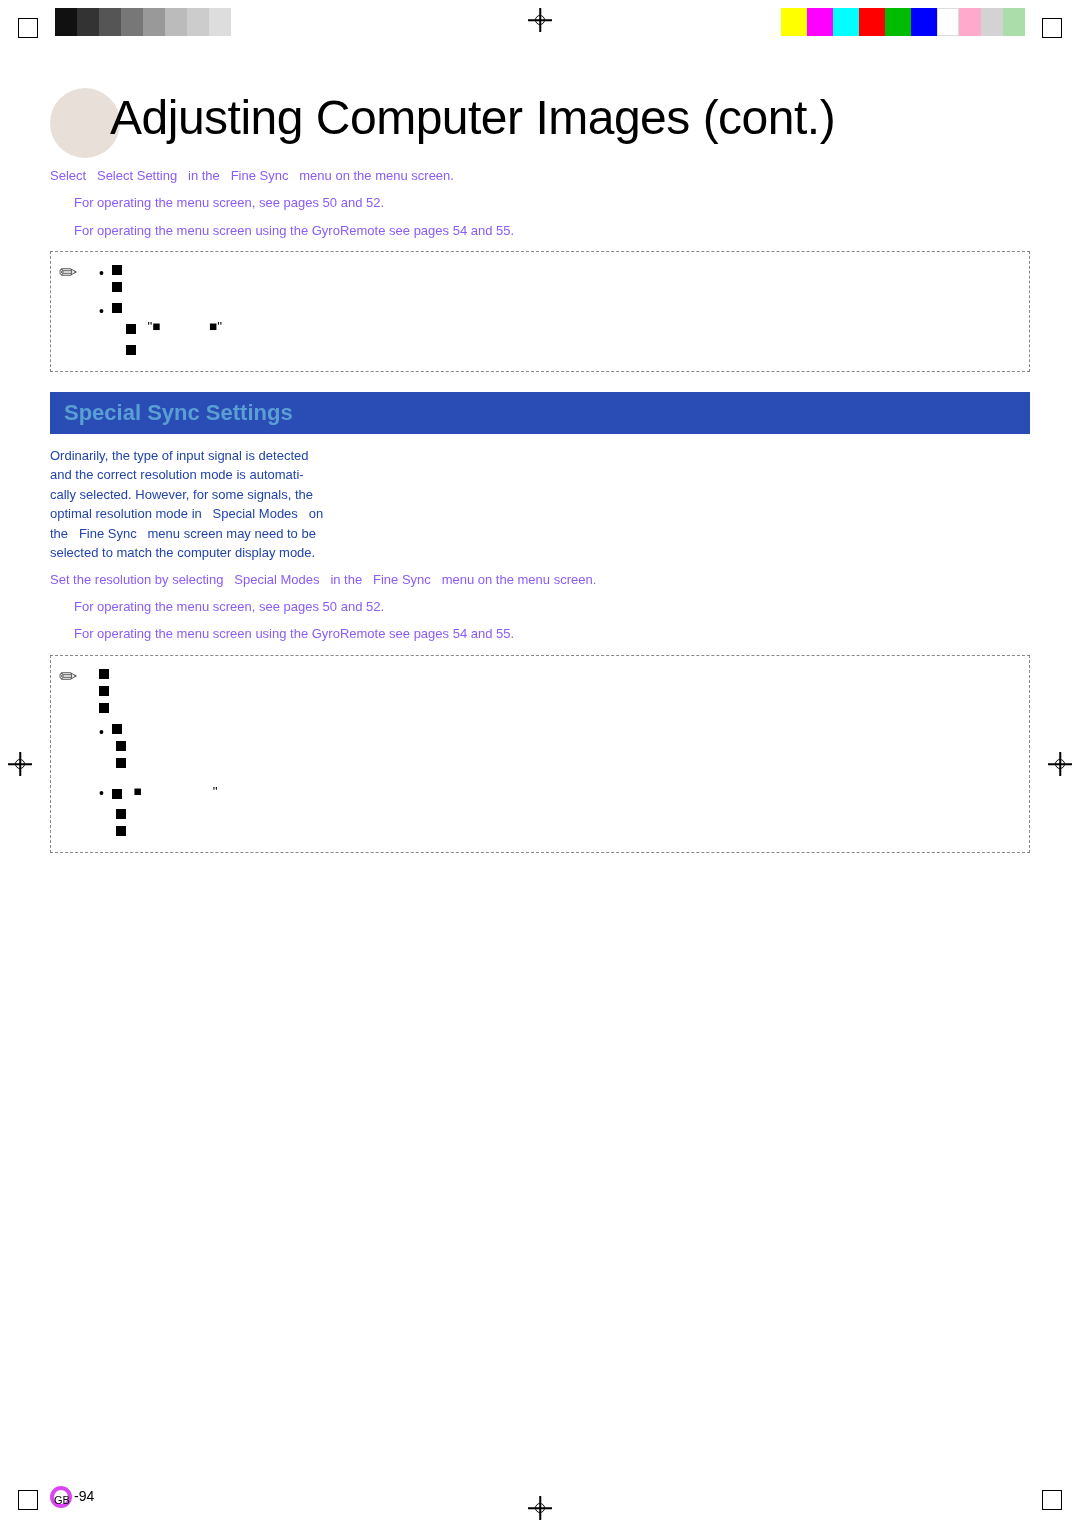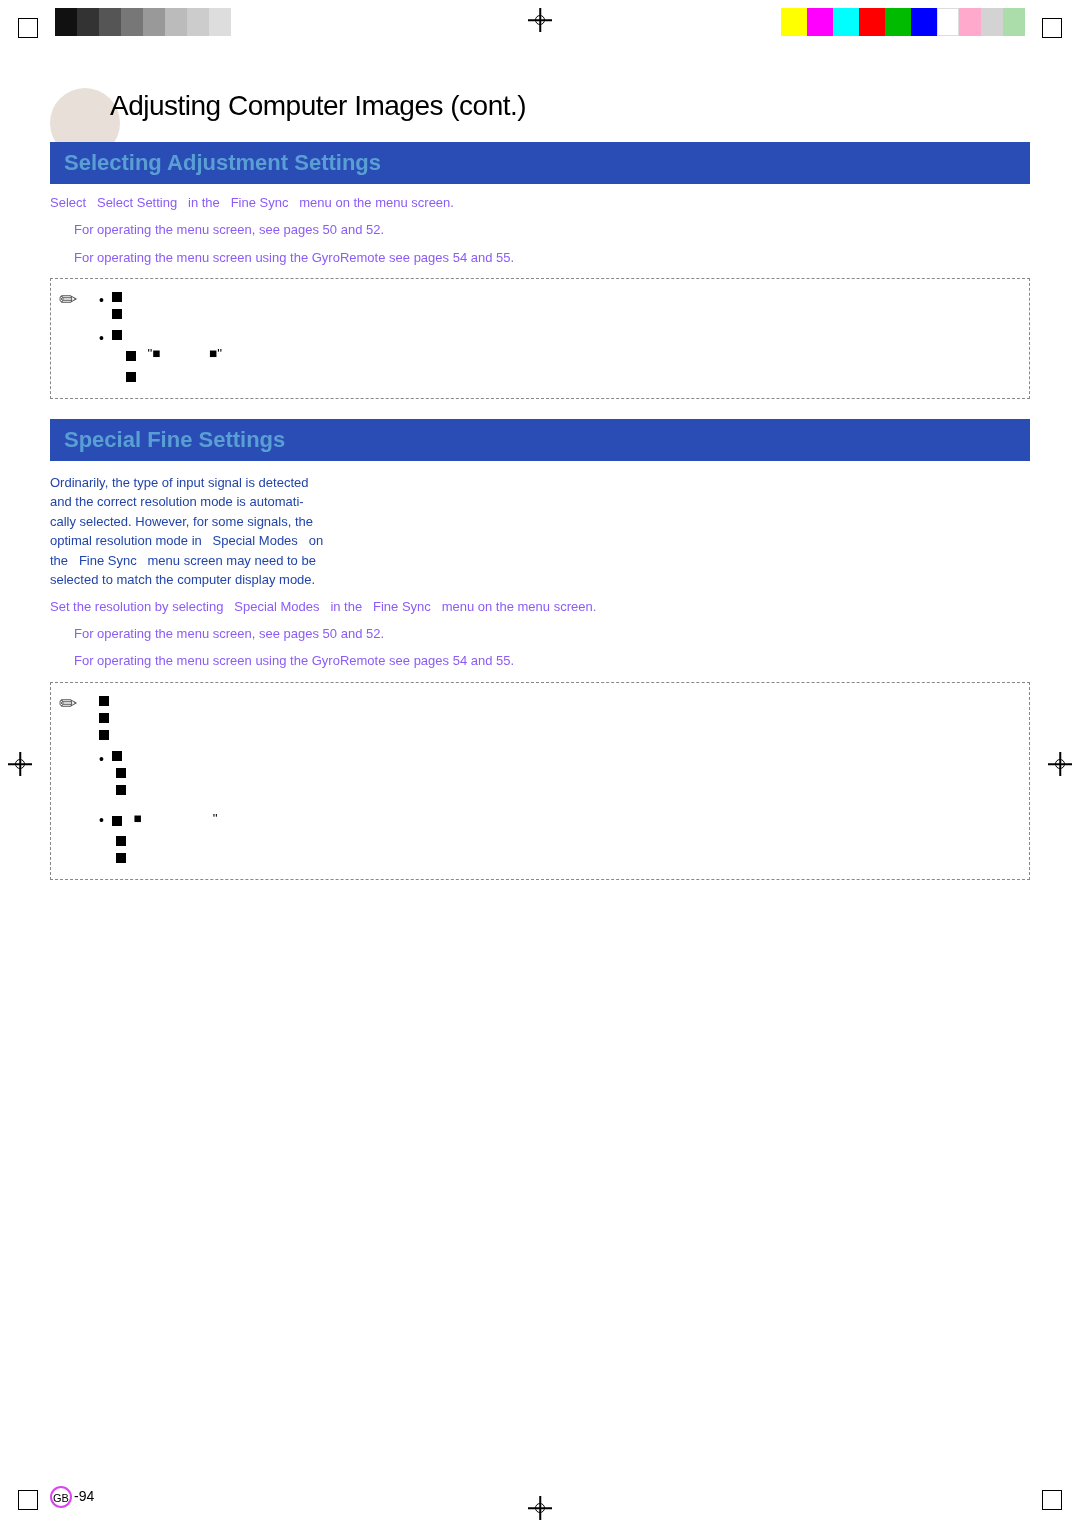--- a/index.html
+++ b/index.html
@@ -71,21 +71,21 @@
     .page-content {
       position: absolute;
       top: 60px;
       left: 50px;
       right: 50px;
       bottom: 60px;
     }
 
     
     .page-title {
-      font-size: 28px;
+      font-size: 48px;
       font-weight: normal;
       color: #000;
       margin-top: 30px;
       margin-bottom: 20px;
       padding-left: 60px;
       letter-spacing: -0.5px;
     }
 
     
     .title-circle {
@@ -193,21 +193,21 @@
     .page-number {
       position: absolute;
       bottom: 20px;
       left: 50px;
       font-size: 14px;
       color: #000;
     }
 
     .page-num-circle {
       display: inline-block;
-      border: 2px solid #d946ef;
+      border: 4px solid #d946ef;
       border-radius: 50%;
       width: 22px;
       height: 22px;
       text-align: center;
       line-height: 20px;
       font-size: 11px;
       margin-right: 2px;
       vertical-align: middle;
     }
 
@@ -260,23 +260,20 @@
   <div class="crosshair-circle"></div>
 </div>
 
 <div class="title-circle"></div>
 
 <div class="page-content">
 
   <h1 class="page-title" style="position:relative;z-index:1;">Adjusting Computer Images (cont.)</h1>
 
   <div class="section">
-    <div class="section-header">
-      <span class="section-title">Selecting Adjustment Settings</span>
-    </div>
 
     <div class="section-body">
       <p>Select &nbsp; Select Setting &nbsp; in the &nbsp; Fine Sync &nbsp; menu on the menu screen.</p>
       <p class="indent">For operating the menu screen, see pages 50 and 52.</p>
       <p class="indent">For operating the menu screen using the GyroRemote see pages 54 and 55.</p>
     </div>
 
     <div class="note-box">
       <span class="note-icon">✏</span>
       <div class="note-content">
@@ -311,21 +308,21 @@
               <span class="note-text"></span>
             </div>
           </div>
         </div>
       </div>
     </div>
   </div>
 
   <div class="section" style="margin-top:20px;">
     <div class="section-header">
-      <span class="section-title">Special Fine Settings</span>
+      <span class="section-title">Special Sync Settings</span>
     </div>
 
     <p class="section-subtitle">
       Ordinarily, the type of input signal is detected<br>
       and the correct resolution mode is automati-<br>
       cally selected. However, for some signals, the<br>
       optimal resolution mode in &nbsp; Special Modes &nbsp; on<br>
       the &nbsp; Fine Sync &nbsp; menu screen may need to be<br>
       selected to match the computer display mode.
     </p>

